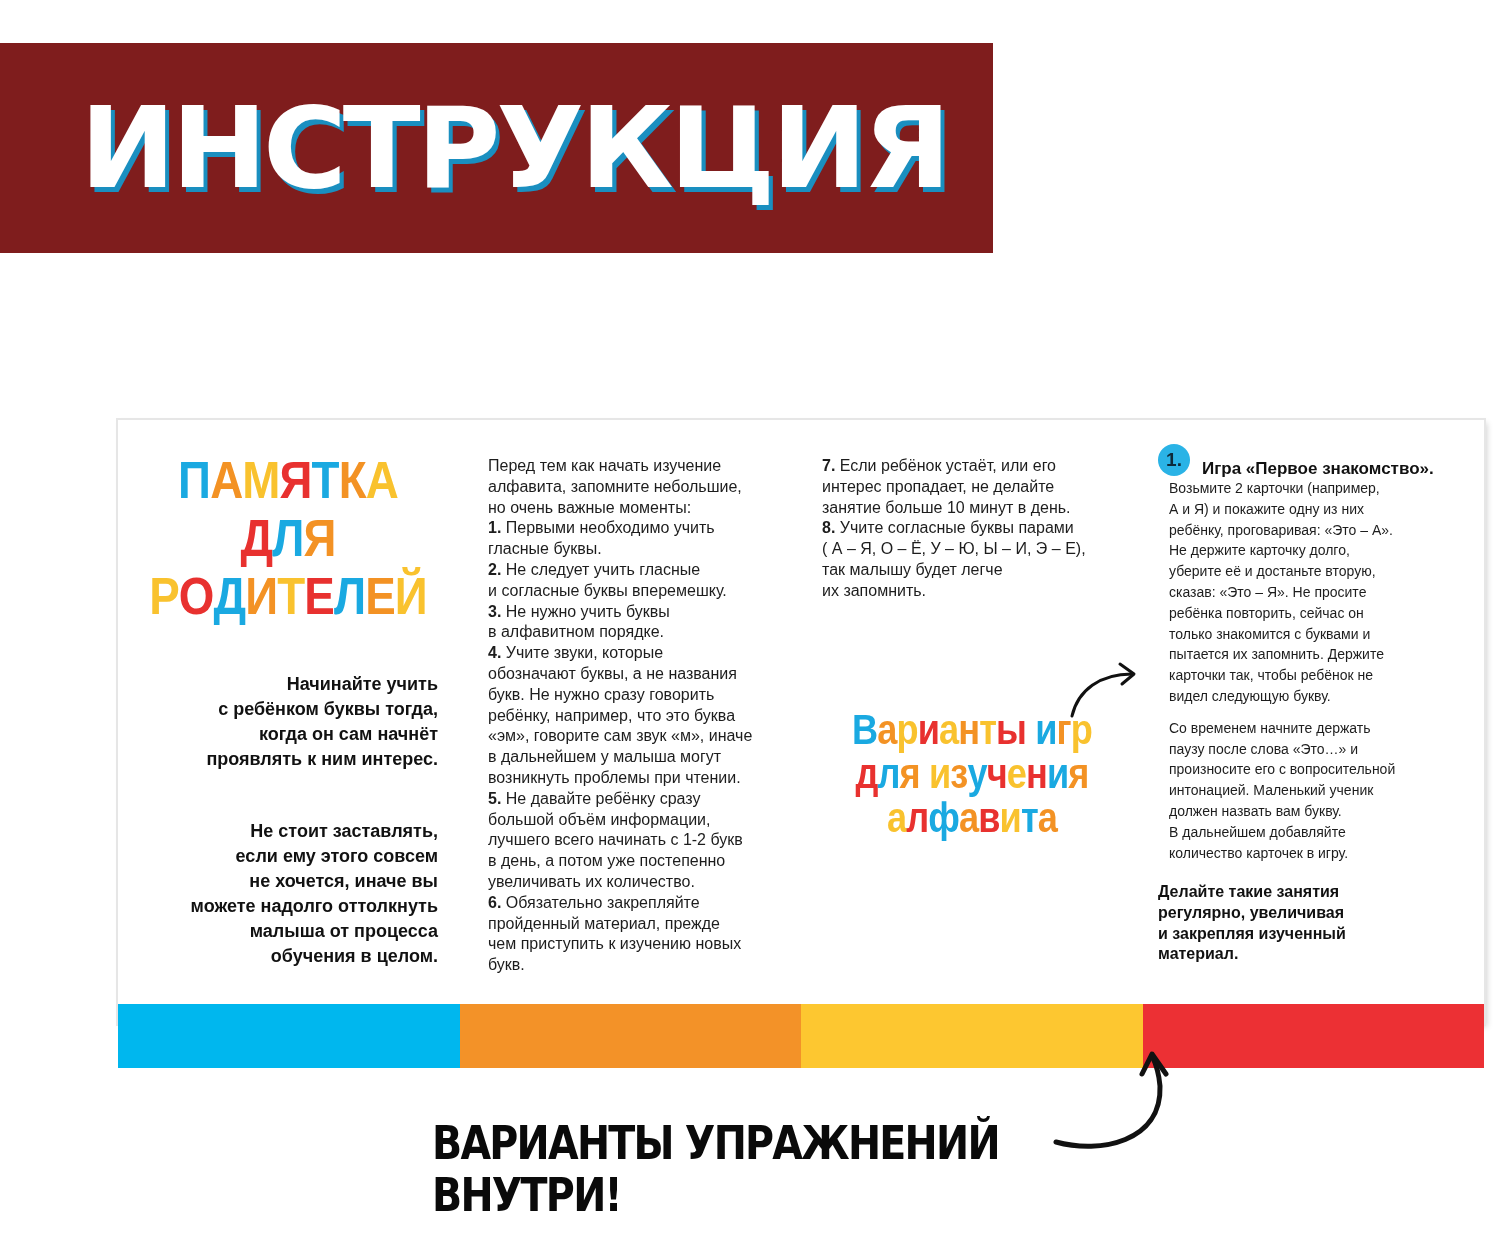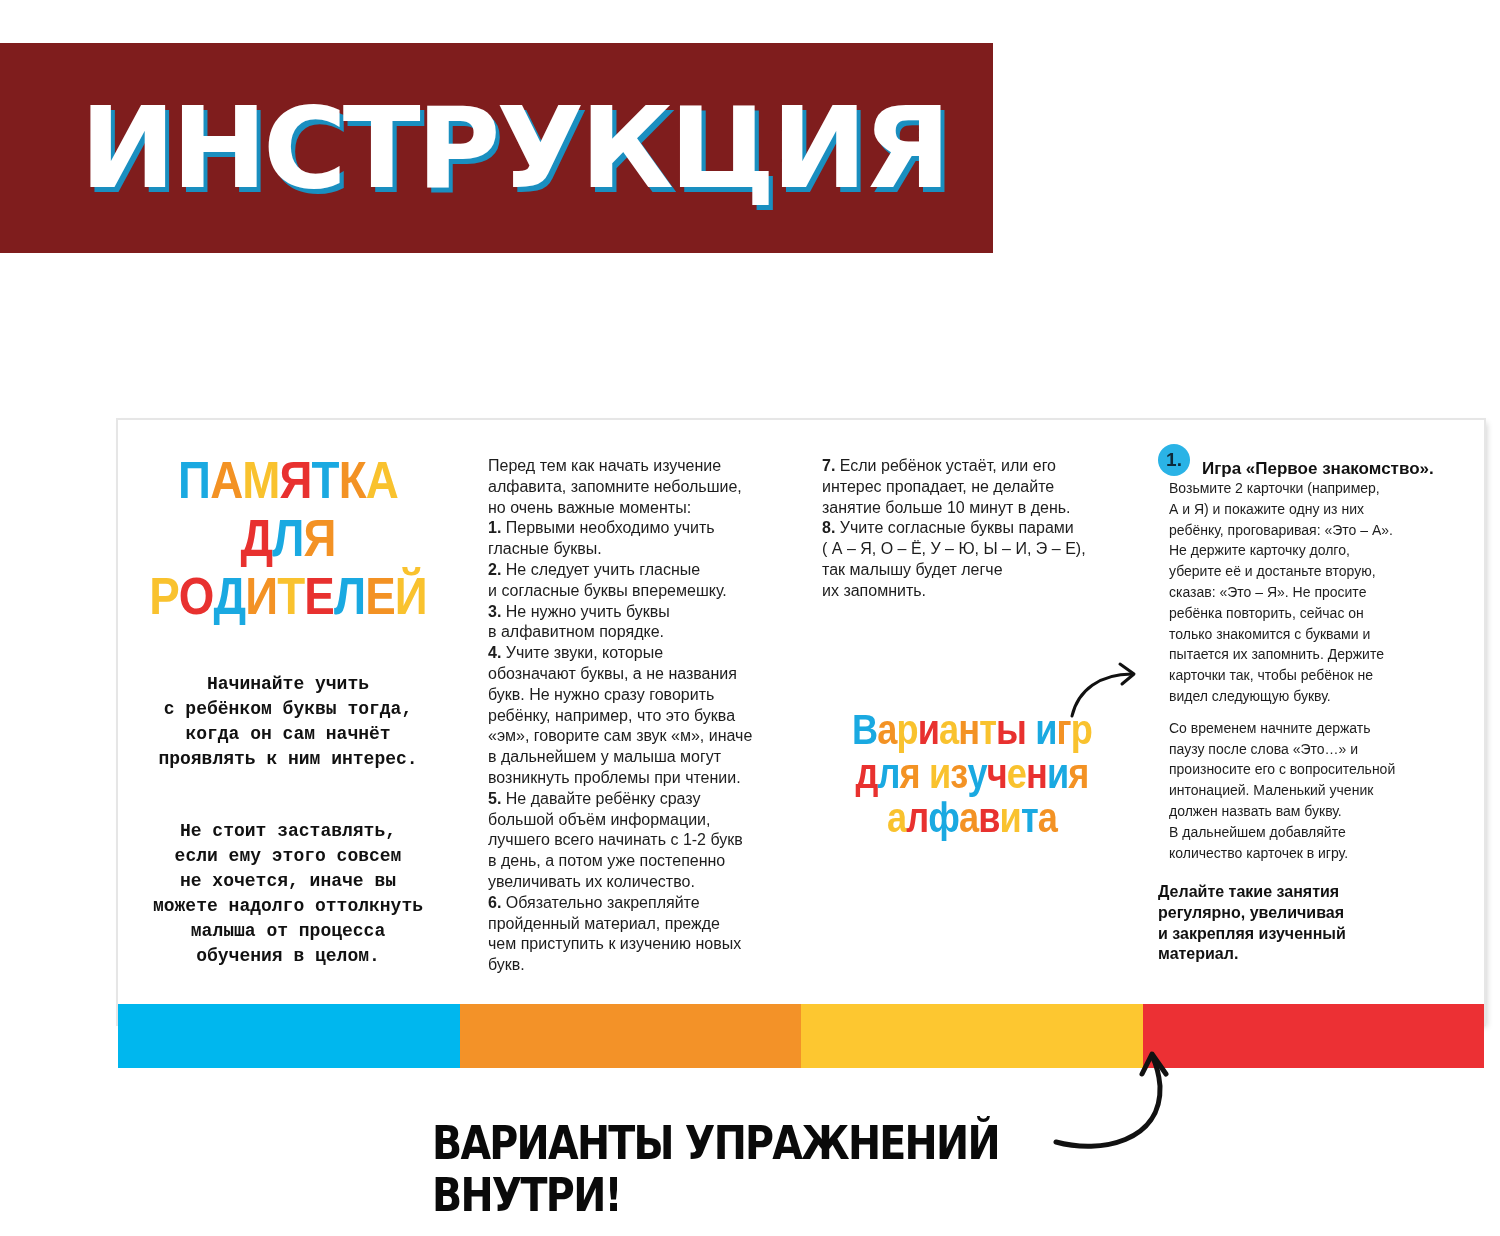--- a/index.html
+++ b/index.html
@@ -36,22 +36,22 @@
     position: absolute; left: 0; top: 34px; width: 340px;
     text-align: center;
     font-family: "Liberation Sans", sans-serif;
     font-weight: bold;
     line-height: 1.0;
   }
   .memo-line { display: block; font-size: 52px; letter-spacing: -1px; height: 58px; transform: scaleX(0.88); }
   .memo-line span { display: inline-block; }
 
   .memo-text {
-    position: absolute; left: 20px; width: 300px; text-align: center;
-    font-family: Liberation Mono, monospace;
+    position: absolute; left: 20px; width: 300px; text-align: right;
+    font-family: Liberation Sans, sans-serif;
     font-weight: bold; font-size: 18px; line-height: 25px;
     color: #111;
   }
   .memo-text-1 { top: 252px; }
   .memo-text-2 { top: 399px; }
 
   .rules {
     position: absolute; top: 36px;
     font-family: "Liberation Sans", sans-serif;
     font-size: 16px; line-height: 20.8px; color: #1d1d1d;

